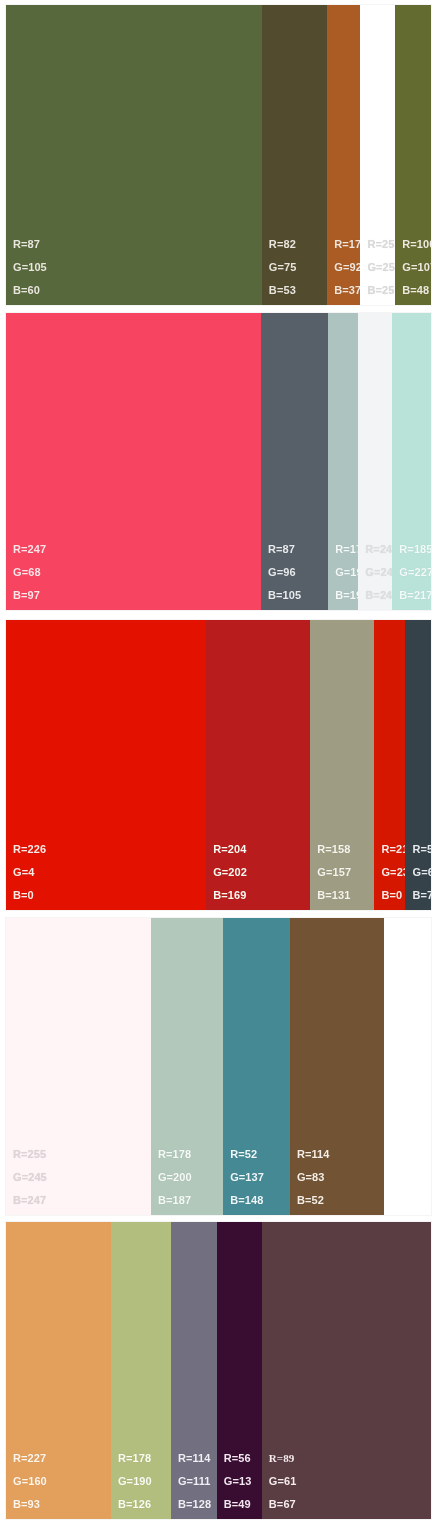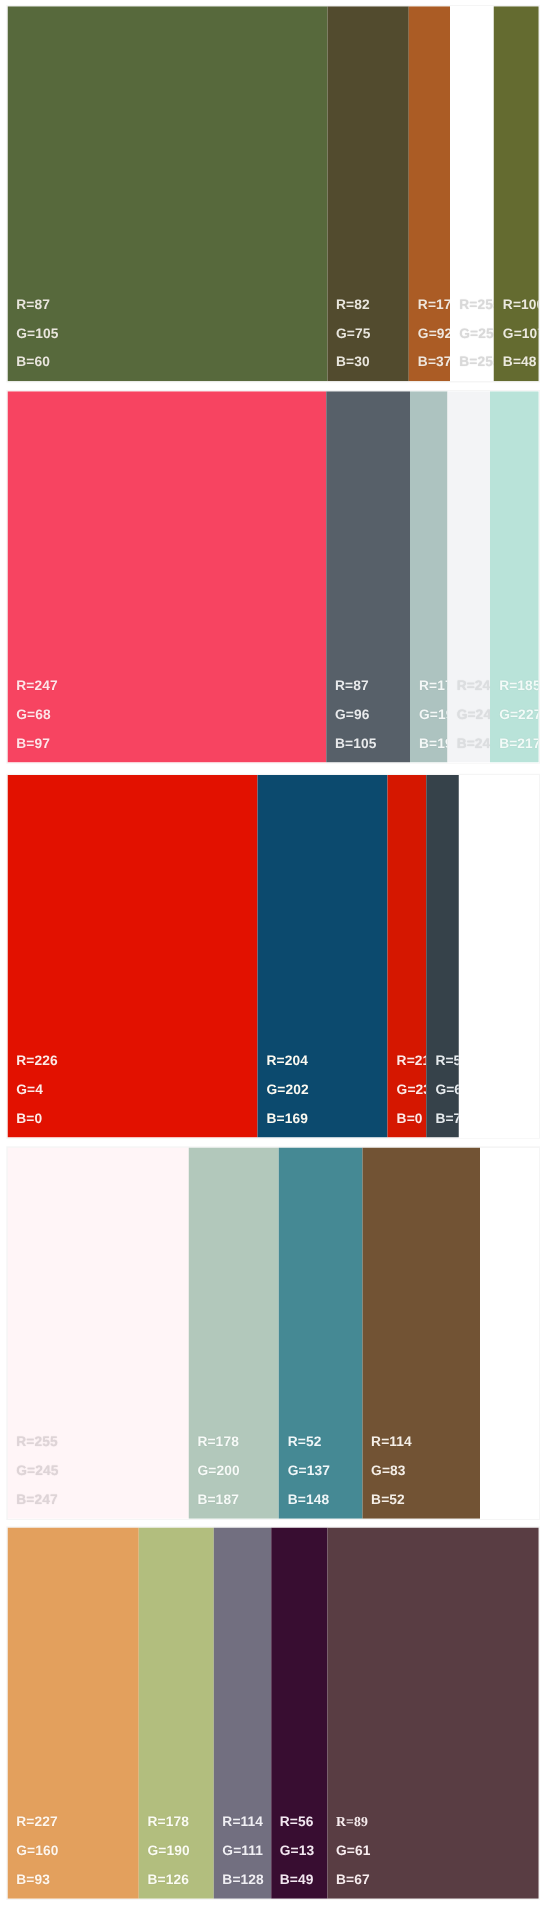--- a/index.html
+++ b/index.html
@@ -73,21 +73,21 @@
       <div class="swatch-labels">
         <span class="swatch-label" style="color: rgb(233, 230, 221);">R=87</span>
         <span class="swatch-label" style="color: rgb(233, 230, 221);">G=105</span>
         <span class="swatch-label" style="color: rgb(233, 230, 221);">B=60</span>
       </div>
     </div>
     <div class="swatch" style="background: rgb(82, 75, 46); width: 15.4%;">
       <div class="swatch-labels">
         <span class="swatch-label" style="color: rgb(233, 230, 221);">R=82</span>
         <span class="swatch-label" style="color: rgb(233, 230, 221);">G=75</span>
-        <span class="swatch-label" style="color: rgb(233, 230, 221);">B=30</span>
+        <span class="swatch-label" style="color: rgb(233, 230, 221);">B=53</span>
       </div>
     </div>
     <div class="swatch" style="background: rgb(171, 92, 37); width: 7.8%;">
       <div class="swatch-labels">
         <span class="swatch-label" style="color: rgb(240, 230, 220);">R=171</span>
         <span class="swatch-label" style="color: rgb(240, 230, 220);">G=92</span>
         <span class="swatch-label" style="color: rgb(240, 230, 220);">B=37</span>
       </div>
     </div>
     <div class="swatch" style="background: rgb(255, 255, 255); width: 8.2%;">
@@ -145,27 +145,34 @@
   </div>
 
   <div class="palette-panel" id="panel-3">
     <div class="swatch" style="background: rgb(226, 17, 0); width: 47.1%;">
       <div class="swatch-labels">
         <span class="swatch-label" style="color: rgb(255, 233, 229);">R=226</span>
         <span class="swatch-label" style="color: rgb(255, 233, 229);">G=4</span>
         <span class="swatch-label" style="color: rgb(255, 233, 229);">B=0</span>
       </div>
     </div>
-    <div class="swatch" style="background: #0c4a6e; width: 24.5%;">
+    <div class="swatch" style="background: #b91c1c; width: 24.5%;">
       <div class="swatch-labels">
         <span class="swatch-label" style="color: rgb(251, 250, 242);">R=204</span>
         <span class="swatch-label" style="color: rgb(251, 250, 242);">G=202</span>
         <span class="swatch-label" style="color: rgb(251, 250, 242);">B=169</span>
       </div>
     </div>
+    <div class="swatch" style="background: rgb(158, 157, 131); width: 15.1%;">
+      <div class="swatch-labels">
+        <span class="swatch-label" style="color: rgb(245, 244, 237);">R=158</span>
+        <span class="swatch-label" style="color: rgb(245, 244, 237);">G=157</span>
+        <span class="swatch-label" style="color: rgb(245, 244, 237);">B=131</span>
+      </div>
+    </div>
     <div class="swatch" style="background: rgb(213, 23, 0); width: 7.3%;">
       <div class="swatch-labels">
         <span class="swatch-label" style="color: rgb(255, 233, 229);">R=213</span>
         <span class="swatch-label" style="color: rgb(255, 233, 229);">G=23</span>
         <span class="swatch-label" style="color: rgb(255, 233, 229);">B=0</span>
       </div>
     </div>
     <div class="swatch" style="background: rgb(54, 66, 74); width: 6%;">
       <div class="swatch-labels">
         <span class="swatch-label" style="color: rgb(230, 235, 238);">R=54</span>

